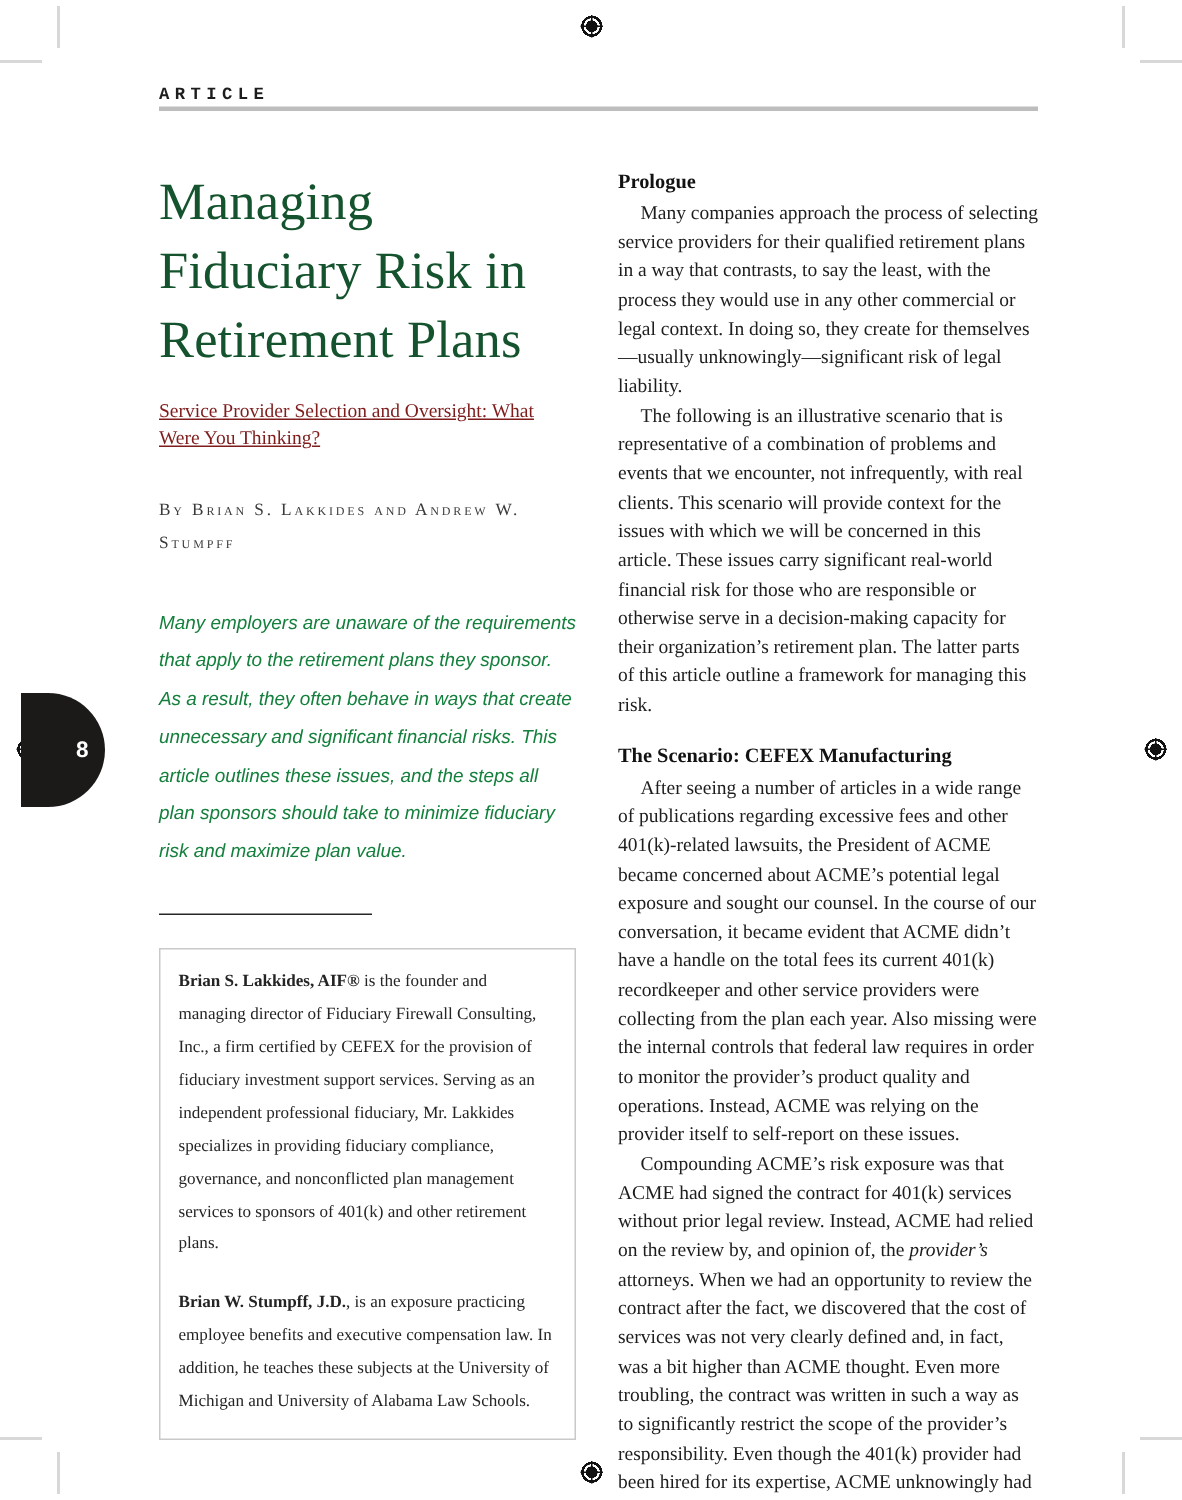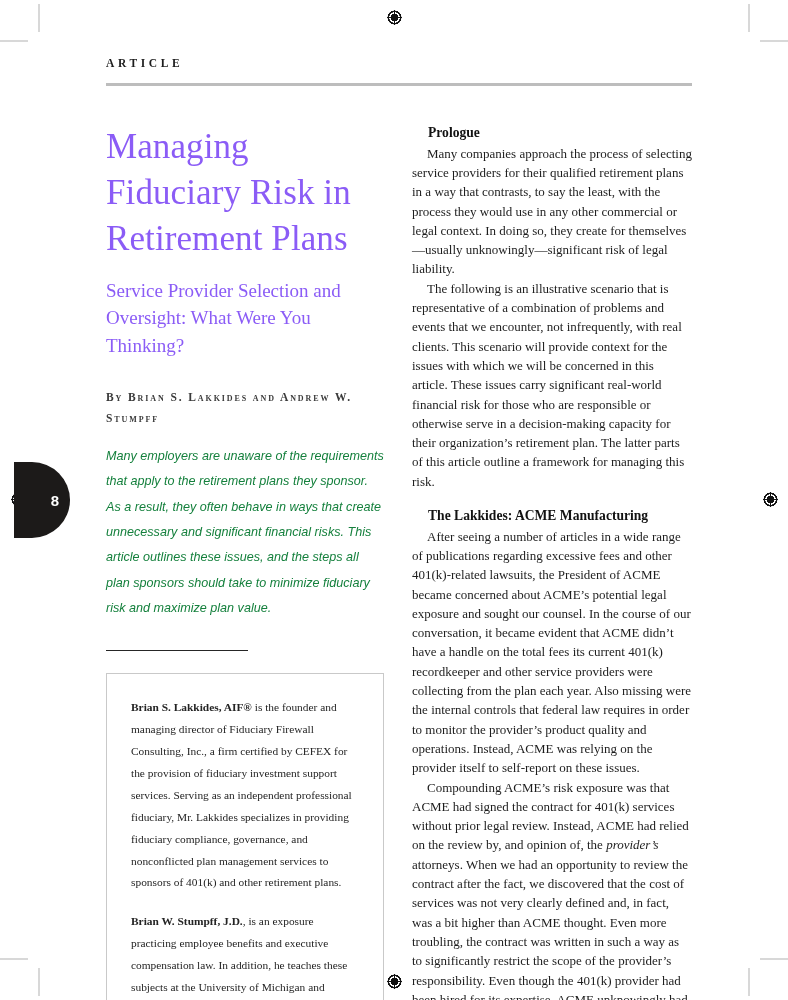--- a/index.html
+++ b/index.html
@@ -67,26 +67,26 @@
 
   
   .page-body {
     position: absolute;
     left: 106px;
     top: 57px;
     width: 586px;
   }
 
   .kicker {
-    font-family: Liberation Serif, serif;
+    font-family: Liberation Mono, monospace;
     font-size: 11.5px;
     font-weight: 700;
     letter-spacing: 3.6px;
     color: #1d1d1d;
-    margin: 0 0 14px 0;
+    margin: 0 0 1px 0;
   }
   .kicker-rule {
     height: 3px;
     background: #bdbdbd;
     width: 100%;
     margin-bottom: 38px;
   }
 
   .columns {
     display: flex;
@@ -97,39 +97,39 @@
   .col-right { width: 280px; flex: none; }
 
   
   h1.headline {
     font-family: "Liberation Serif", serif;
     font-weight: 400;
     font-size: 35px;
     line-height: 1.32;
     letter-spacing: 0.1px;
     margin: 0 0 14px 0;
-    color: #8b5cf6;
+    color: #14532d;
   }
   h2.deckline {
     font-family: "Liberation Serif", serif;
     font-weight: 400;
-    font-size: 19px;
+    font-size: 13px;
     line-height: 1.45;
     margin: 0 0 28px 0;
-    color: #8b5cf6;
+    color: #7f1d1d;
+    text-decoration: underline;
   }
   .byline {
     font-family: "Liberation Serif", serif;
     font-size: 11.5px;
     font-variant: small-caps;
     letter-spacing: 1.9px;
     line-height: 1.85;
     color: #3a3a3a;
-    margin: 0 0 14px 0;
-    font-weight: bold;
+    margin: 0 0 30px 0;
   }
   .abstract {
     font-family: "Liberation Sans", sans-serif;
     font-style: italic;
     font-size: 12.6px;
     line-height: 2.02;
     color: #15803d;
     margin: 0 0 28px 0;
   }
   .short-rule {
@@ -141,32 +141,32 @@
 
   .bio-box {
     border: 1px solid #c9c9c9;
     padding: 11px 12px 13px 12px;
   }
   .bio-p {
     font-family: "Liberation Serif", serif;
     font-size: 11.4px;
     line-height: 1.92;
     color: #242424;
-    margin: 12px;
+    margin: 0;
   }
   .bio-p + .bio-p { margin-top: 17px; }
   .bio-p b { font-weight: 700; }
 
   
   h3.sec-head {
     font-family: "Liberation Serif", serif;
     font-size: 13.6px;
     font-weight: 700;
     line-height: 1.3;
-    margin: 0 0 2px 16px;
+    margin: 0 0 2px 0;
     color: #121212;
   }
   h3.sec-head.spaced { margin-top: 16px; }
   .body-p {
     font-family: "Liberation Serif", serif;
     font-size: 13px;
     line-height: 1.485;
     color: #1d1d1d;
     margin: 0;
     text-indent: 15px;
@@ -225,20 +225,20 @@
       </div>
 
     </div>
 
     <div class="col-right">
 
       <h3 class="sec-head">Prologue</h3>
       <p class="body-p">Many companies approach the process of selecting service providers for their qualified retirement plans in a way that contrasts, to say the least, with the process they would use in any other commercial or legal context. In doing so, they create for themselves—usually unknowingly—significant risk of legal liability.</p>
       <p class="body-p">The following is an illustrative scenario that is representative of a combination of problems and events that we encounter, not infrequently, with real clients. This scenario will provide context for the issues with which we will be concerned in this article. These issues carry significant real-world financial risk for those who are responsible or otherwise serve in a decision-making capacity for their organization’s retirement plan. The latter parts of this article outline a framework for managing this risk.</p>
 
-      <h3 class="sec-head spaced">The Lakkides: ACME Manufacturing</h3>
+      <h3 class="sec-head spaced">The Scenario: CEFEX Manufacturing</h3>
       <p class="body-p">After seeing a number of articles in a wide range of publications regarding excessive fees and other 401(k)-related lawsuits, the President of ACME became concerned about ACME’s potential legal exposure and sought our counsel. In the course of our conversation, it became evident that ACME didn’t have a handle on the total fees its current 401(k) recordkeeper and other service providers were collecting from the plan each year. Also missing were the internal controls that federal law requires in order to monitor the provider’s product quality and operations. Instead, ACME was relying on the provider itself to self-report on these issues.</p>
       <p class="body-p"><span>Compounding ACME’s risk exposure was that ACME had signed the contract for 401(k) services without prior legal review. Instead, ACME had relied on the review by, and opinion of, the </span><i>provider’s</i><span> attorneys. When we had an opportunity to review the contract after the fact, we discovered that the cost of services was not very clearly defined and, in fact, was a bit higher than ACME thought. Even more troubling, the contract was written in such a way as to significantly restrict the scope of the provider’s responsibility. Even though the 401(k) provider had been hired for its expertise, ACME unknowingly had agreed to retain almost all of the responsibility and liability associated with its 401(k) plan.</span></p>
 
     </div>
 
   </div>
 </div>
 
 </body></html>

